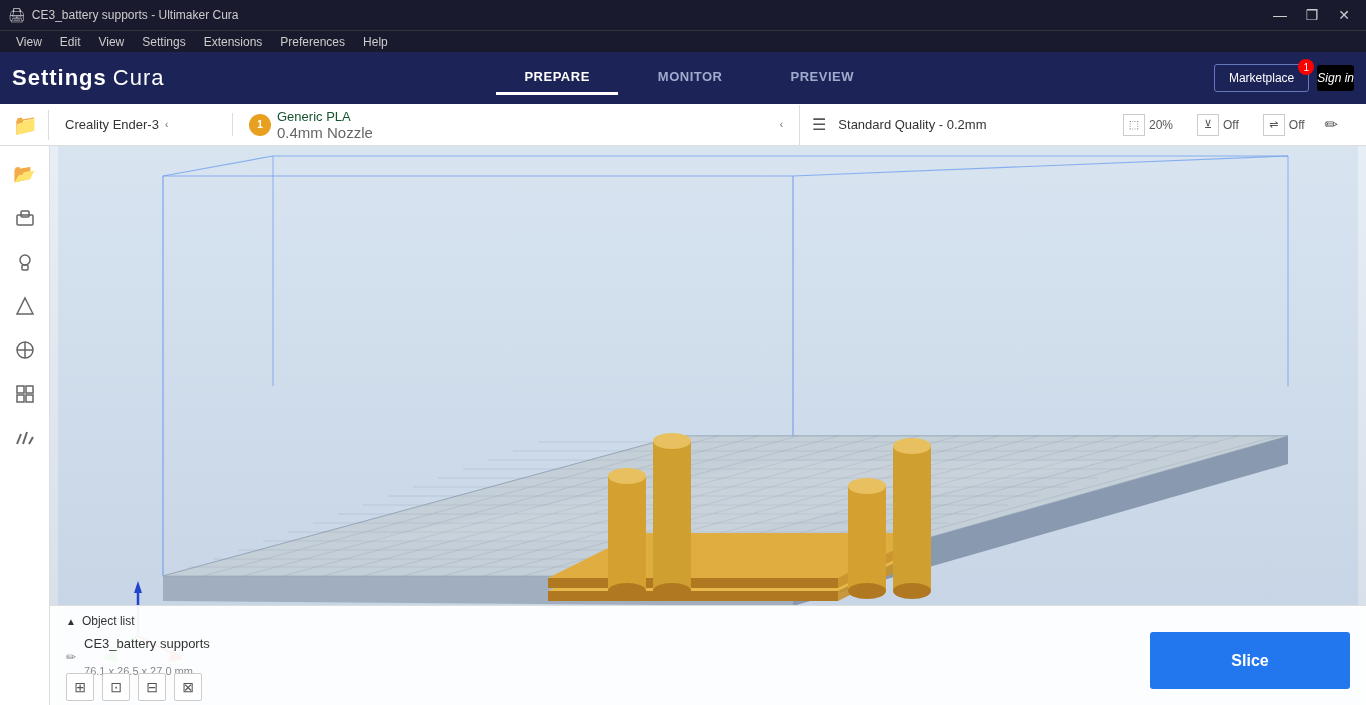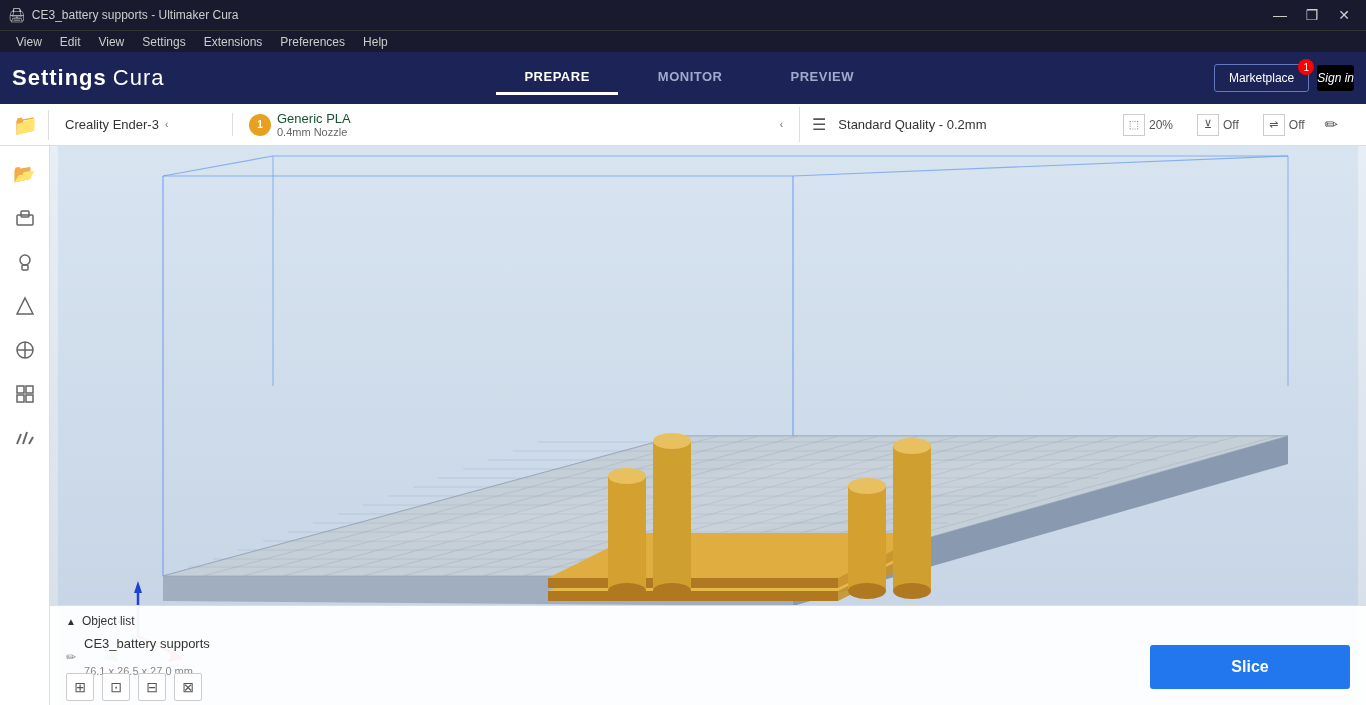--- a/index.html
+++ b/index.html
@@ -78,21 +78,21 @@
       display: flex; align-items: center; gap: 6px; padding: 4px 16px;
       border-right: 1px solid #ddd; flex: 1;
     }
     .material-badge {
       width: 22px; height: 22px; background: #e8a020; border-radius: 50%;
       display: flex; align-items: center; justify-content: center;
       font-size: 10px; color: #fff; font-weight: bold;
     }
     .material-info { display: flex; flex-direction: column; }
     .material-name { font-size: 13px; color: #14532d; font-weight: 500; }
-    .material-sub { font-size: 11px; color: #666; }
+    .material-sub { font-size: 15px; color: #666; }
     #quality-section {
       display: flex; align-items: center; gap: 12px; padding: 0 12px; flex: 1;
     }
     .quality-text { font-size: 13px; color: #333; }
     .icon-group { display: flex; align-items: center; gap: 4px; color: #555; font-size: 12px; }
     .icon-box {
       width: 22px; height: 22px; border: 1px solid #ccc; display: flex;
       align-items: center; justify-content: center; font-size: 11px; color: #555;
     }
     #pencil-btn {
@@ -149,21 +149,21 @@
     }
     .bottom-icon-btn {
       width: 28px; height: 28px; border: 1px solid #ccc; background: #fff;
       display: flex; align-items: center; justify-content: center;
       cursor: pointer; font-size: 14px; color: #555; border-radius: 2px;
     }
 
     
     #slice-btn {
       position: absolute; bottom: 16px; right: 16px;
-      width: 200px; height: 44px; background: #2277ee; border: none;
+      width: 200px; height: 57px; background: #2277ee; border: none;
       color: #fff; font-size: 16px; font-weight: 600; cursor: pointer;
       border-radius: 3px;
     }
   </style>
 </head>
 <body>
 
 <div id="titlebar">
   <div class="title-left">
     <span style="font-size:14px;">🖨</span>

